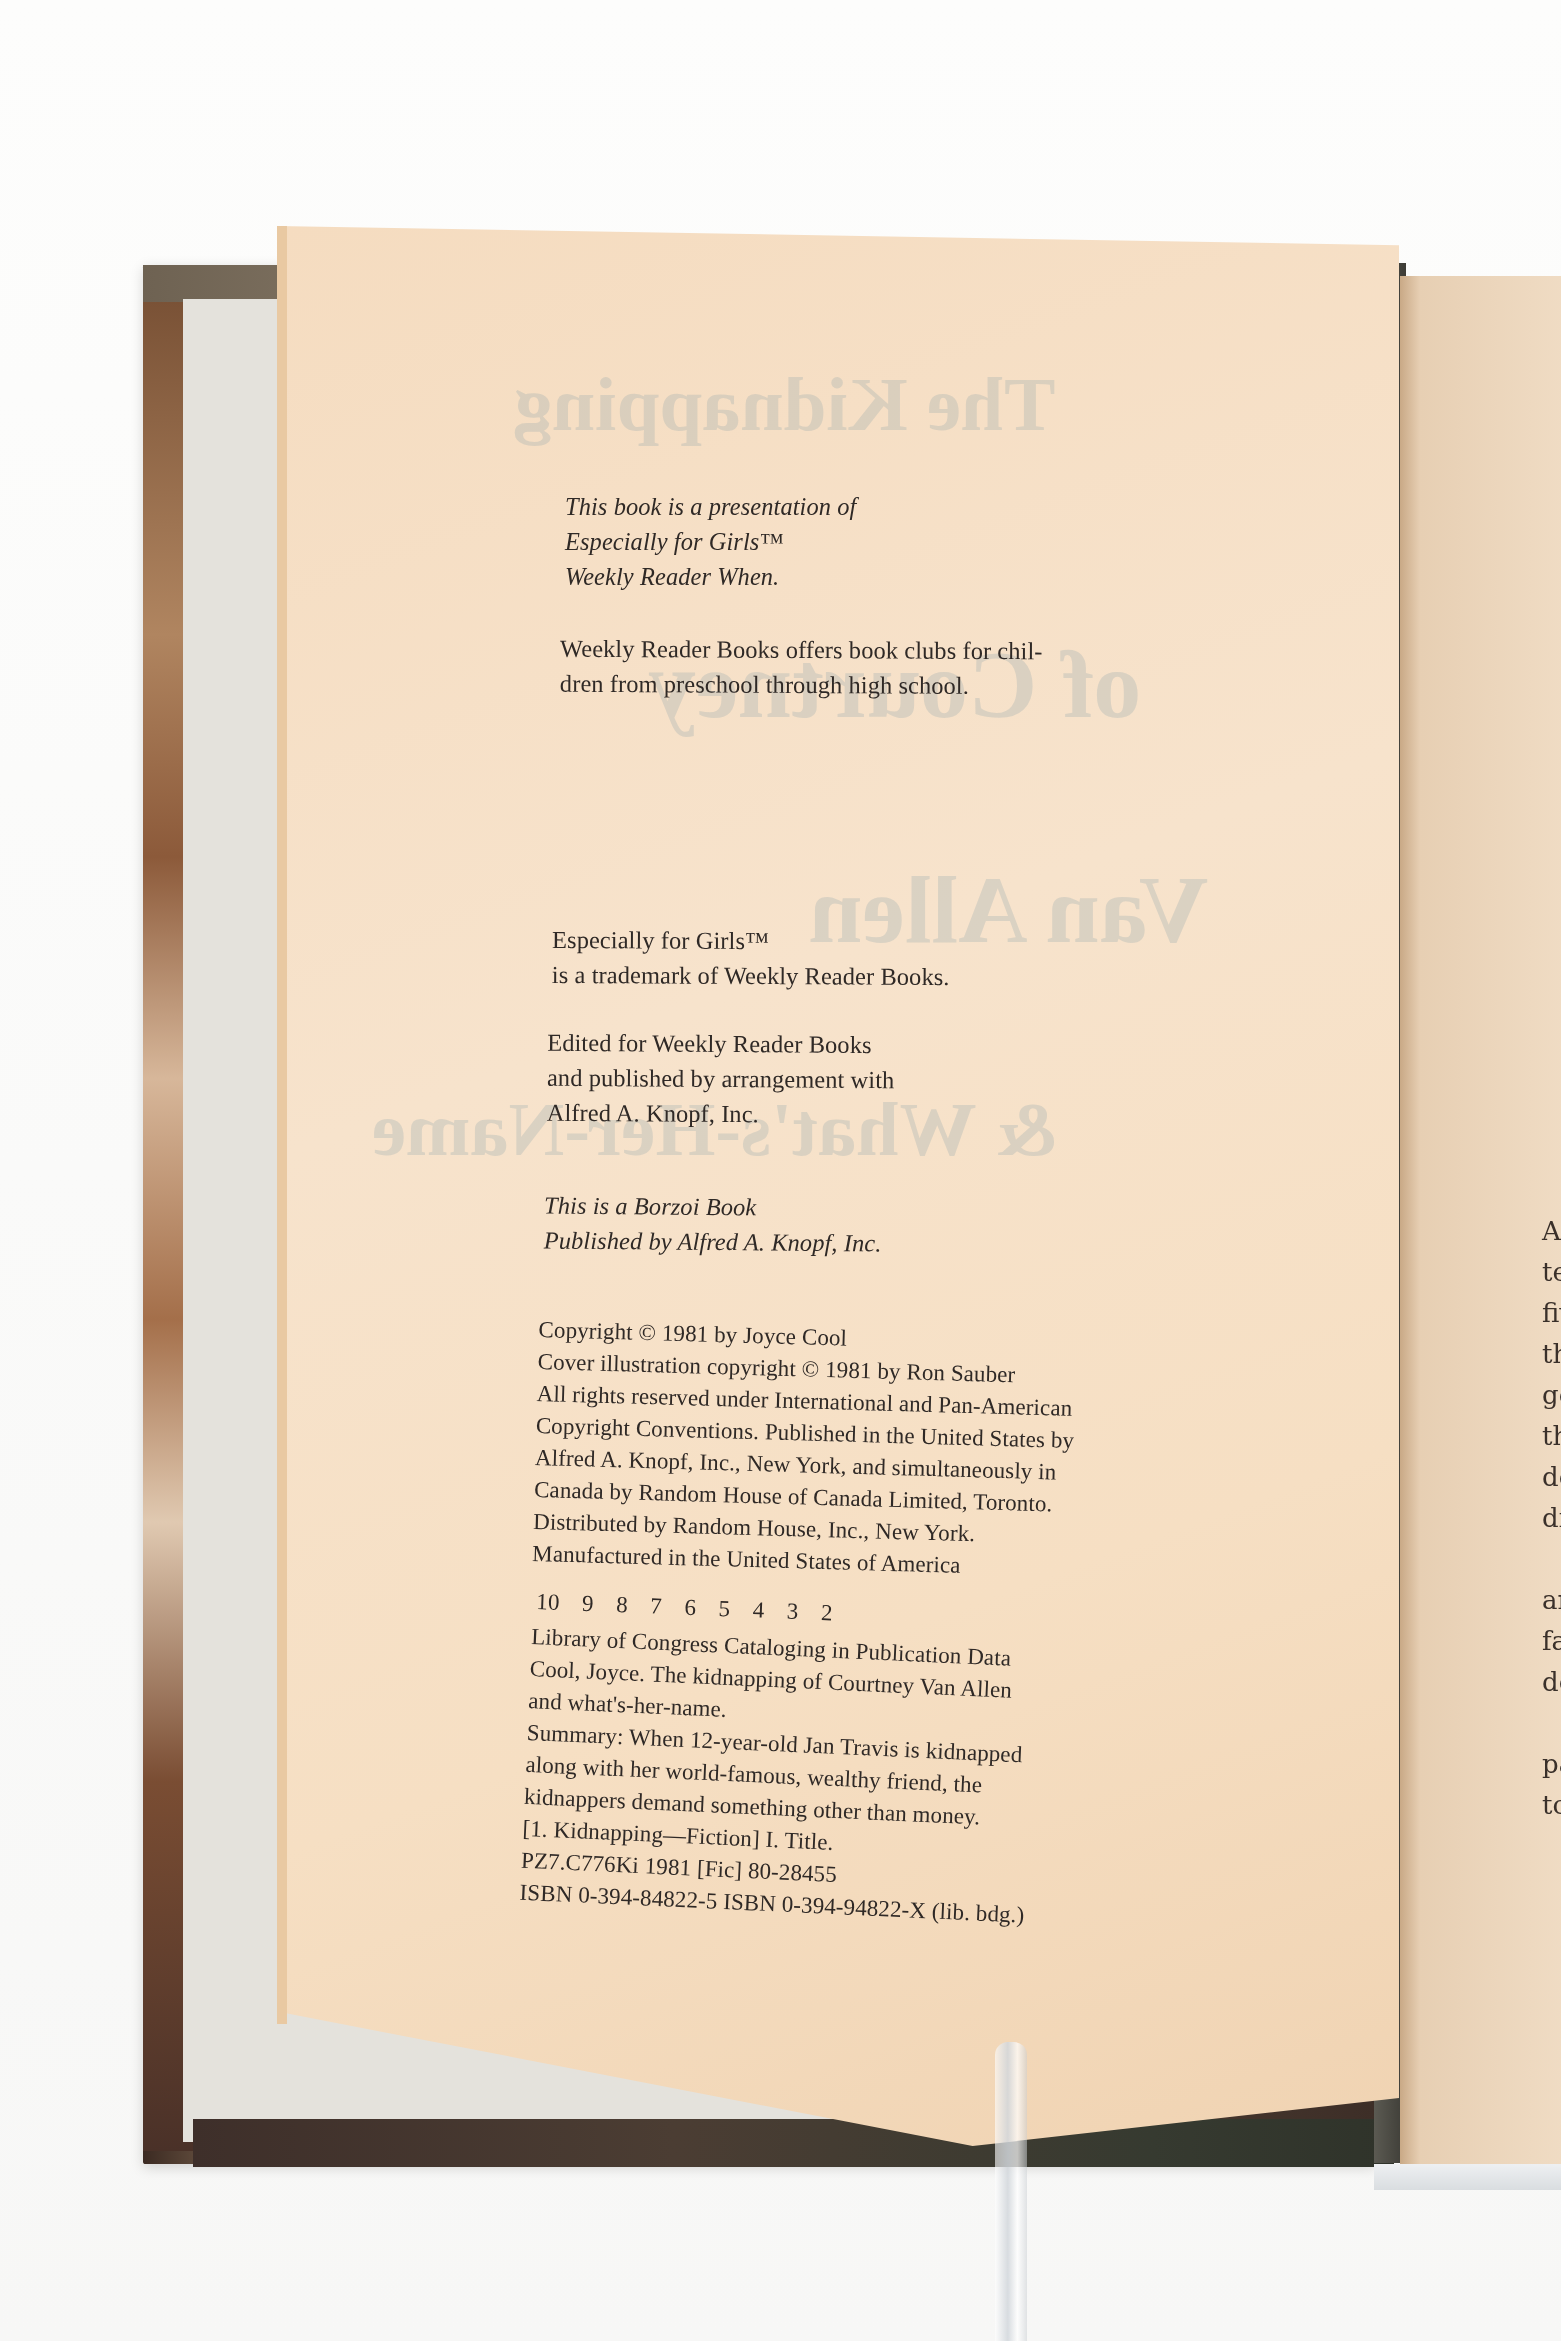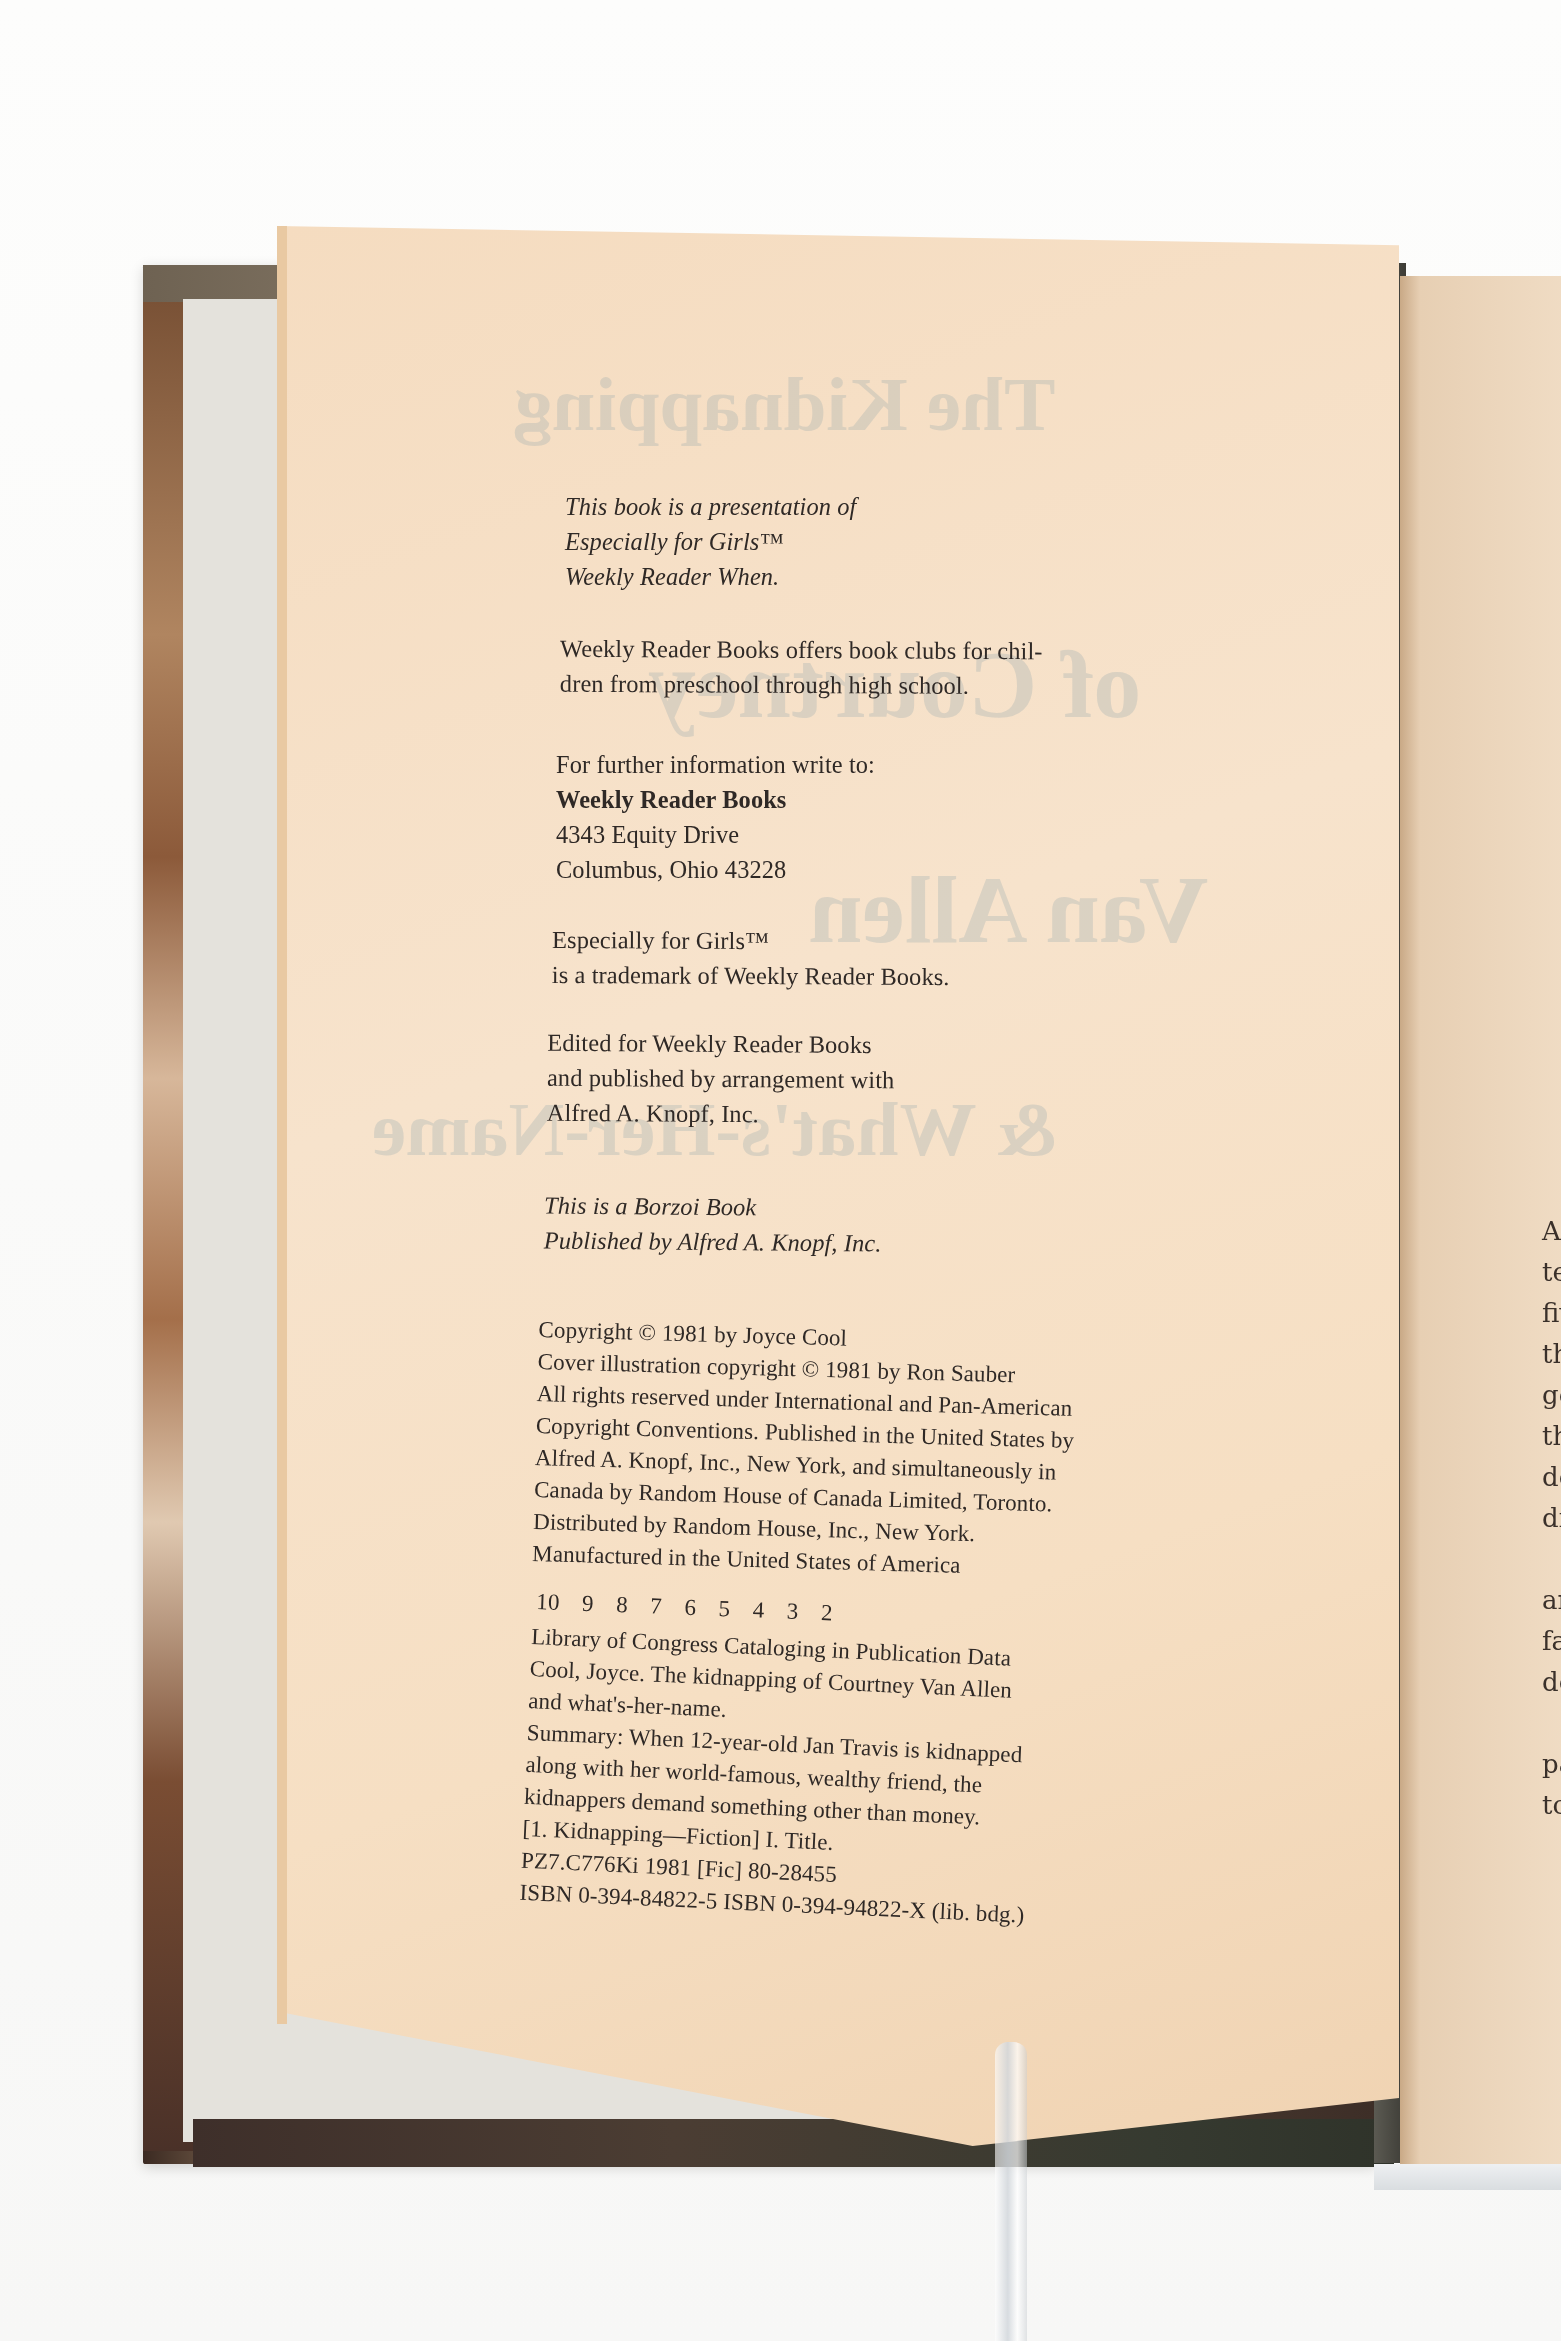--- a/index.html
+++ b/index.html
@@ -127,26 +127,20 @@
     <span class="line">This book is a presentation of</span>
     <span class="line">Especially for Girls™</span>
     <span class="line">Weekly Reader When.</span>
   </div>
 
   <div class="text block-2">
     <span class="line">Weekly Reader Books offers book clubs for chil-</span>
     <span class="line">dren from preschool through high school.</span>
   </div>
 
-  <div class="text block-3">
-    <span class="line">For further information write to:</span>
-    <span class="line bold">Weekly Reader Books</span>
-    <span class="line">4343 Equity Drive</span>
-    <span class="line">Columbus, Ohio 43228</span>
-  </div>
 
   <div class="text block-4">
     <span class="line">Especially for Girls™</span>
     <span class="line">is a trademark of Weekly Reader Books.</span>
   </div>
 
   <div class="text block-5">
     <span class="line">Edited for Weekly Reader Books</span>
     <span class="line">and published by arrangement with</span>
     <span class="line">Alfred A. Knopf, Inc.</span>

